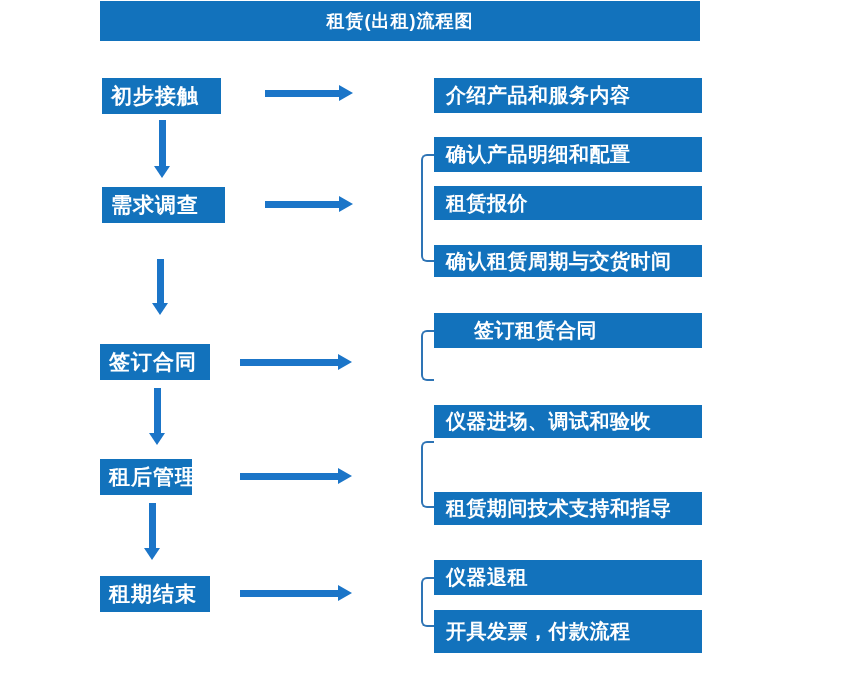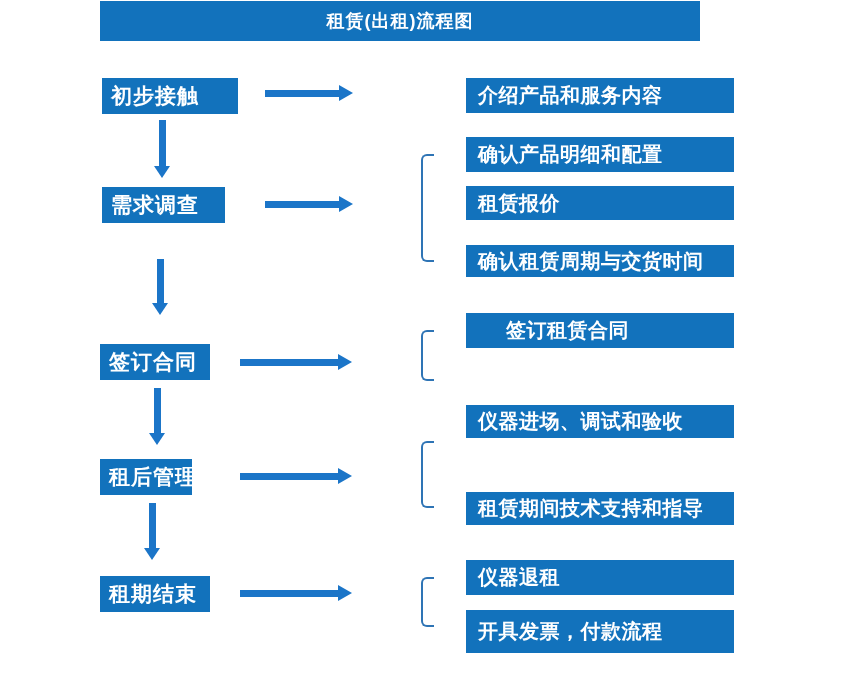--- a/index.html
+++ b/index.html
@@ -22,21 +22,21 @@
   .stage-box{
     position:absolute;background:var(--box-blue);color:var(--text-white);
     font-size:21px;font-weight:700;letter-spacing:1px;
     display:flex;align-items:center;box-sizing:border-box;padding-left:9px;
     white-space:nowrap;
   }
   .detail-box{
     position:absolute;left:434px;width:268px;background:var(--box-blue);color:var(--text-white);
     font-size:20px;font-weight:700;letter-spacing:0.5px;
     display:flex;align-items:center;box-sizing:border-box;padding-left:12px;
-    white-space:nowrap;overflow:hidden;margin-left:32px;
+    white-space:nowrap;overflow:hidden;
   }
   .harrow{
     position:absolute;height:7px;background:var(--arrow-blue);
   }
   .harrow::after{
     content:"";position:absolute;right:-14px;top:-5px;
     border-left:14px solid var(--arrow-blue);
     border-top:8.5px solid transparent;border-bottom:8.5px solid transparent;
   }
   .varrow{
@@ -54,21 +54,21 @@
     background:transparent;
   }
 </style>
 </head>
 <body>
 
 <div class="canvas">
 
   <div class="titlebar">租赁(出租)流程图</div>
 
-  <div class="stage-box" style="left:102px;top:78px;width:136px;height:36px;">初步接触</div>
+  <div class="stage-box" style="left:102px;top:78px;width:119px;height:36px;">初步接触</div>
   <div class="stage-box" style="left:102px;top:187px;width:123px;height:36px;">需求调查</div>
   <div class="stage-box" style="left:100px;top:344px;width:110px;height:36px;">签订合同</div>
   <div class="stage-box" style="left:100px;top:459px;width:92px;height:36px;text-align:center;">租后管理</div>
   <div class="stage-box" style="left:100px;top:576px;width:110px;height:36px;">租期结束</div>
 
   <div class="detail-box" style="top:78px;height:35px;">介绍产品和服务内容</div>
   <div class="detail-box" style="top:137px;height:35px;">确认产品明细和配置</div>
   <div class="detail-box" style="top:186px;height:34px;">租赁报价</div>
   <div class="detail-box" style="top:245px;height:32px;">确认租赁周期与交货时间</div>
   <div class="detail-box" style="top:313px;height:35px;padding-left:40px;">签订租赁合同</div>

